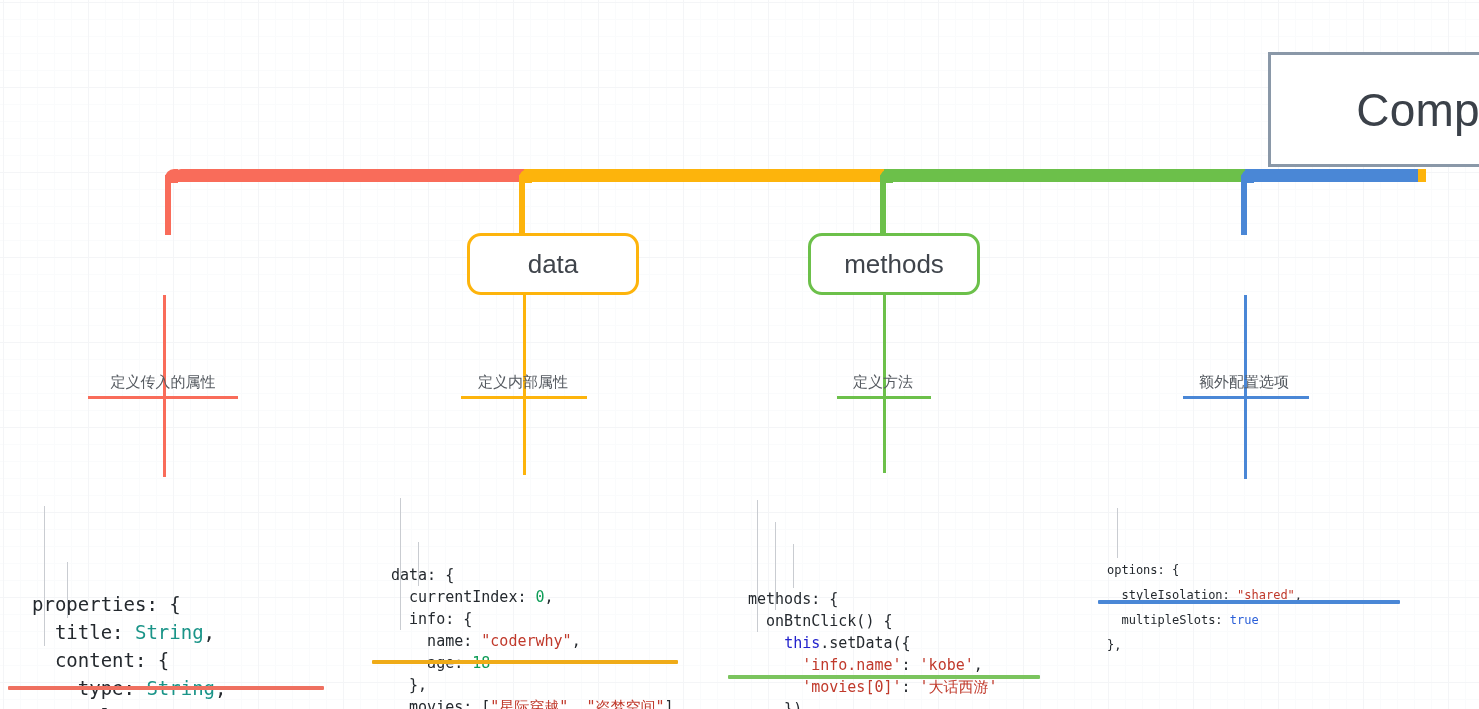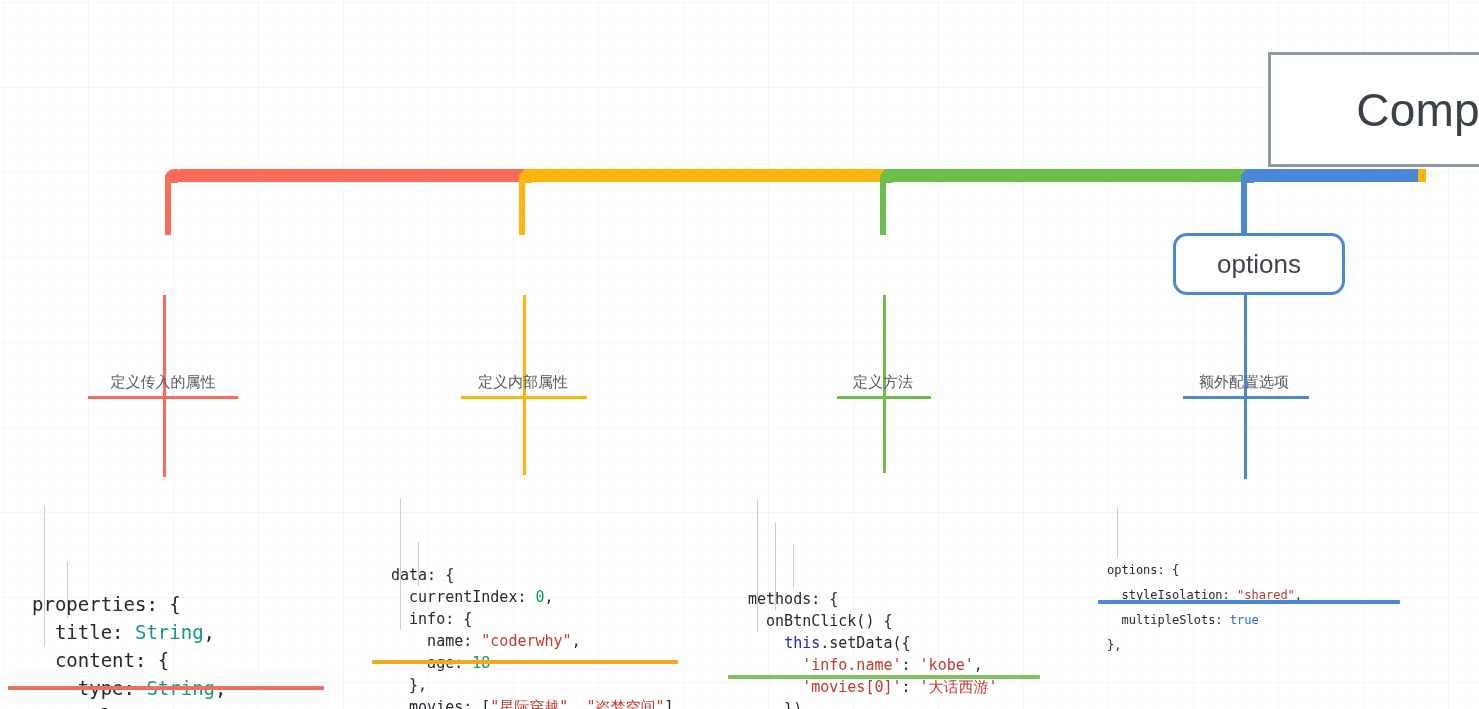--- a/index.html
+++ b/index.html
@@ -158,22 +158,25 @@
 
   <div class="branch-stem" style="left:165px; height:60px; background:#f96c5a;"></div>
   <div class="branch-stem" style="left:519px; height:60px; background:#fdb40c;"></div>
   <div class="branch-stem" style="left:880px; height:60px; background:#6cc04a;"></div>
   <div class="branch-stem" style="left:1241px; height:60px; background:#4a87d6;"></div>
 
   <div class="root-node">
     <span class="root-label">Comp</span>
   </div>
 
-  <div class="node-box" style="left:1173px; border-color:#4a87d6;">
-    <span class="node-label">options</span>
+  <div class="node-box" style="left:467px; border-color:#fdb40c;">
+    <span class="node-label">data</span>
+  </div>
+  <div class="node-box" style="left:808px; border-color:#6cc04a;">
+    <span class="node-label">methods</span>
   </div>
 
   <div class="node-drop" style="left:163px; background:#f96c5a;"></div>
   <div class="node-drop" style="left:523px; background:#fdb40c;"></div>
   <div class="node-drop" style="left:883px; background:#6cc04a;"></div>
   <div class="node-drop" style="left:1244px; background:#4a87d6;"></div>
 
   <div class="cn-label" style="left:163px;">定义传入的属性</div>
   <div class="label-underline" style="left:88px; width:150px; background:#f96c5a;"></div>
 

